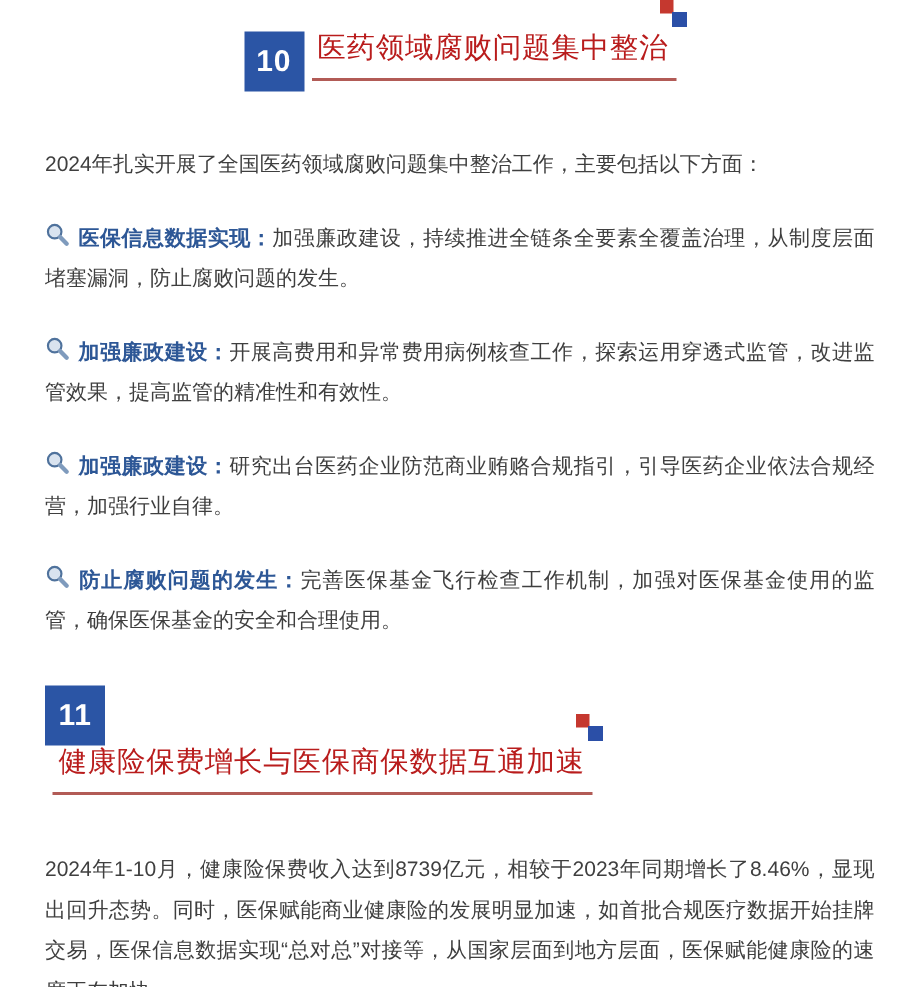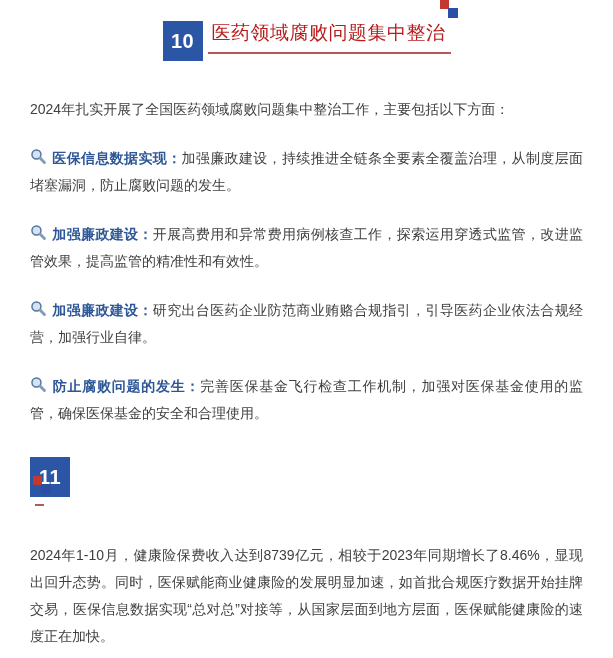--- a/index.html
+++ b/index.html
@@ -140,20 +140,21 @@
   <p class="para item">
     <span class="mag-icon"><svg viewBox="0 0 20 20" width="17" height="17">
           <circle cx="7.6" cy="7.6" r="5.3" fill="#d9e3ef" stroke="#4f729c" stroke-width="1.7"></circle>
           <line x1="11.8" y1="11.8" x2="17" y2="17" stroke="#7f9bbd" stroke-width="3.4" stroke-linecap="round"></line>
         </svg></span><span class="lead">防止腐败问题的发生：</span><span>完善医保基金飞行检查工作机制，加强对医保基金使用的监管，确保医保基金的安全和合理使用。</span>
   </p>
 
   <div class="sec-header second">
     <div class="num-badge">11</div>
     <div class="title-box">
+      <span class="sec-title">健康险保费增长与医保商保数据互通加速</span>
       <span class="deco">
         <span class="sq-red"></span>
         <span class="sq-blue"></span>
       </span>
     </div>
   </div>
 
   <p class="para closing">2024年1-10月，健康险保费收入达到8739亿元，相较于2023年同期增长了8.46%，显现出回升态势。同时，医保赋能商业健康险的发展明显加速，如首批合规医疗数据开始挂牌交易，医保信息数据实现“总对总”对接等，从国家层面到地方层面，医保赋能健康险的速度正在加快。</p>
 
 </div>

